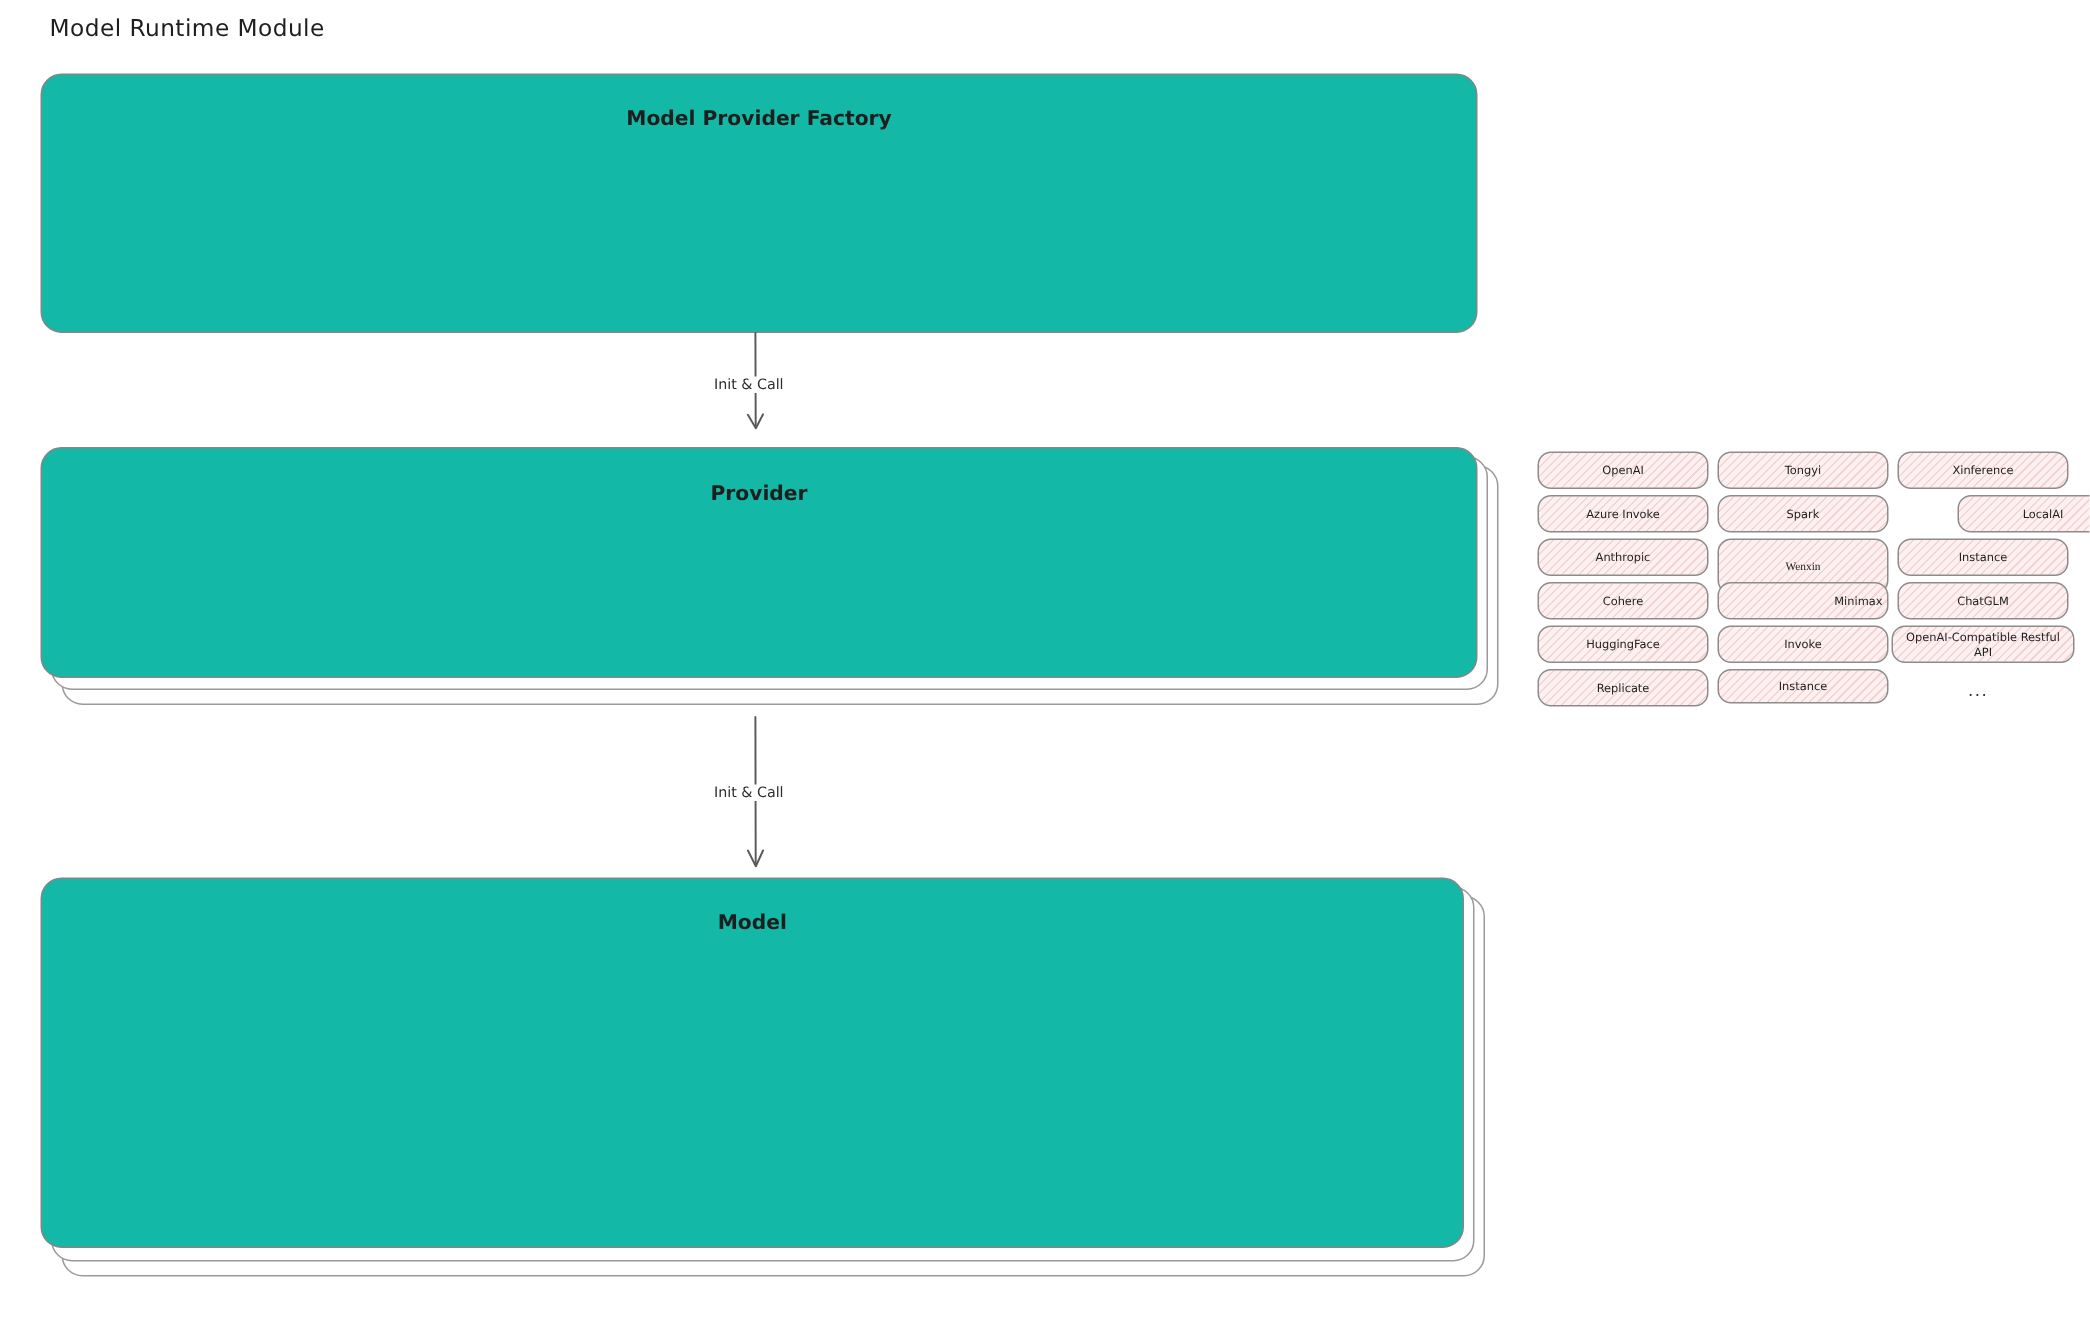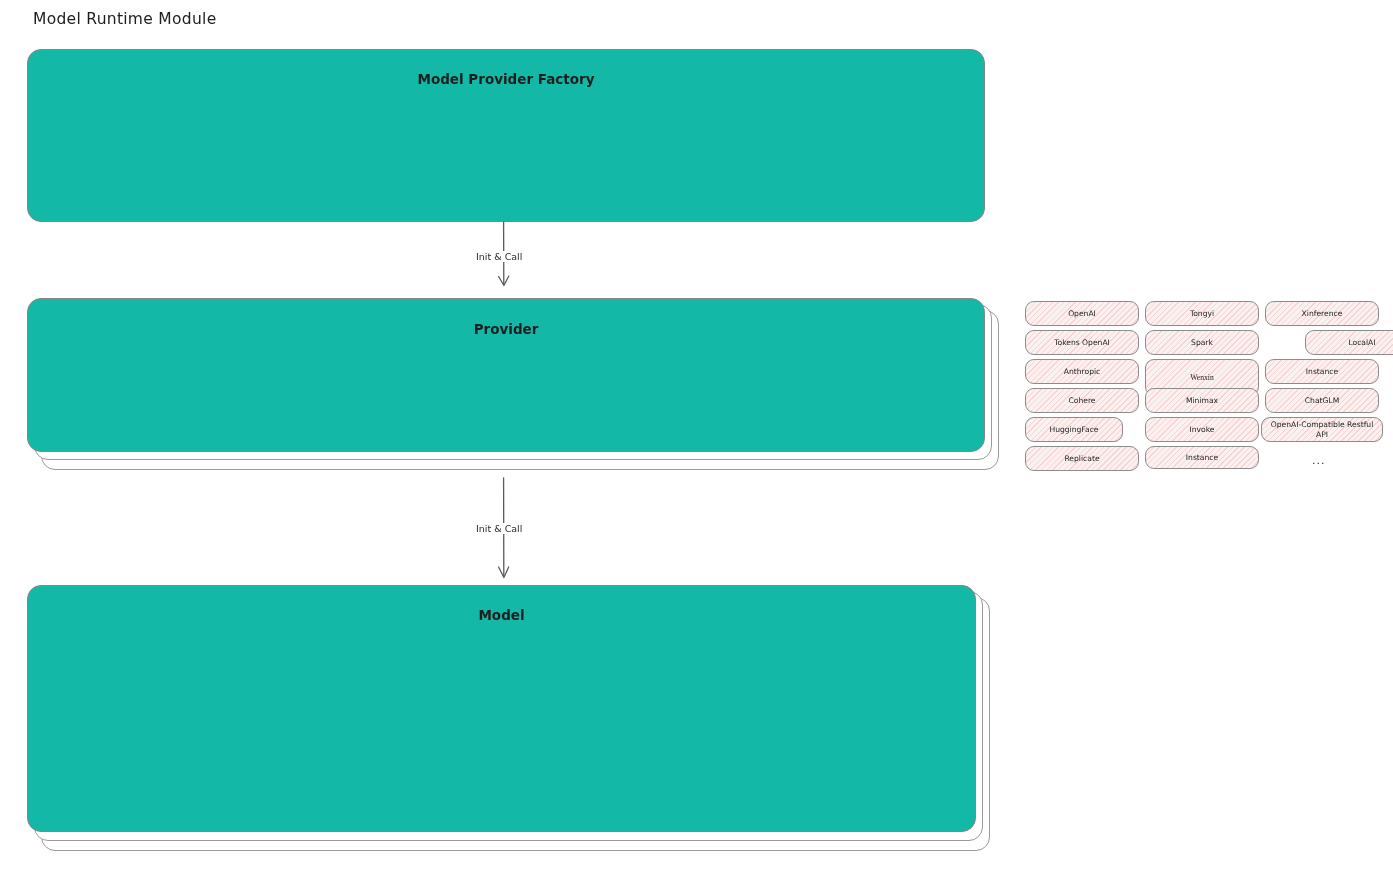--- a/index.html
+++ b/index.html
@@ -200,45 +200,45 @@
   <span>Get Model Instance</span>
 </div>
 <div class="mbox hatch-cream" style="left:691px; top:345px; width:176px; height:87px;">
   <span>Provider Credentials Validate</span>
 </div>
 
 <div class="pill hatch-rose" style="left:1025px; top:301px; width:114px; height:25px;">
   <span>OpenAI</span>
 </div>
 <div class="pill hatch-rose" style="left:1025px; top:330px; width:114px; height:25px;">
-  <span>Tokens OpenAI</span>
+  <span>Azure Invoke</span>
 </div>
 <div class="pill hatch-rose" style="left:1025px; top:359px; width:114px; height:25px;">
   <span>Anthropic</span>
 </div>
 <div class="pill hatch-rose" style="left:1025px; top:388px; width:114px; height:25px;">
   <span>Cohere</span>
 </div>
-<div class="pill hatch-rose" style="left:1025px; top:417px; width:98px; height:25px;">
+<div class="pill hatch-rose" style="left:1025px; top:417px; width:114px; height:25px;">
   <span>HuggingFace</span>
 </div>
 <div class="pill hatch-rose" style="left:1025px; top:446px; width:114px; height:25px;">
   <span>Replicate</span>
 </div>
 
 <div class="pill hatch-rose" style="left:1145px; top:301px; width:114px; height:25px;">
   <span>Tongyi</span>
 </div>
 <div class="pill hatch-rose" style="left:1145px; top:330px; width:114px; height:25px;">
   <span>Spark</span>
 </div>
 <div class="pill hatch-rose" style="left:1145px; top:359px; width:114px; height:37px;font-family:Liberation Serif, serif;">
   <span>Wenxin</span>
 </div>
-<div class="pill hatch-rose" style="left:1145px; top:388px; width:114px; height:25px;">
+<div class="pill hatch-rose" style="left:1145px; top:388px; width:114px; height:25px;justify-content:flex-end;">
   <span>Minimax</span>
 </div>
 <div class="pill hatch-rose" style="left:1145px; top:417px; width:114px; height:25px;">
   <span>Invoke</span>
 </div>
 <div class="pill hatch-rose" style="left:1145px; top:446px; width:114px; height:23px;">
   <span>Instance</span>
 </div>
 
 <div class="pill hatch-rose" style="left:1265px; top:301px; width:114px; height:25px;">

